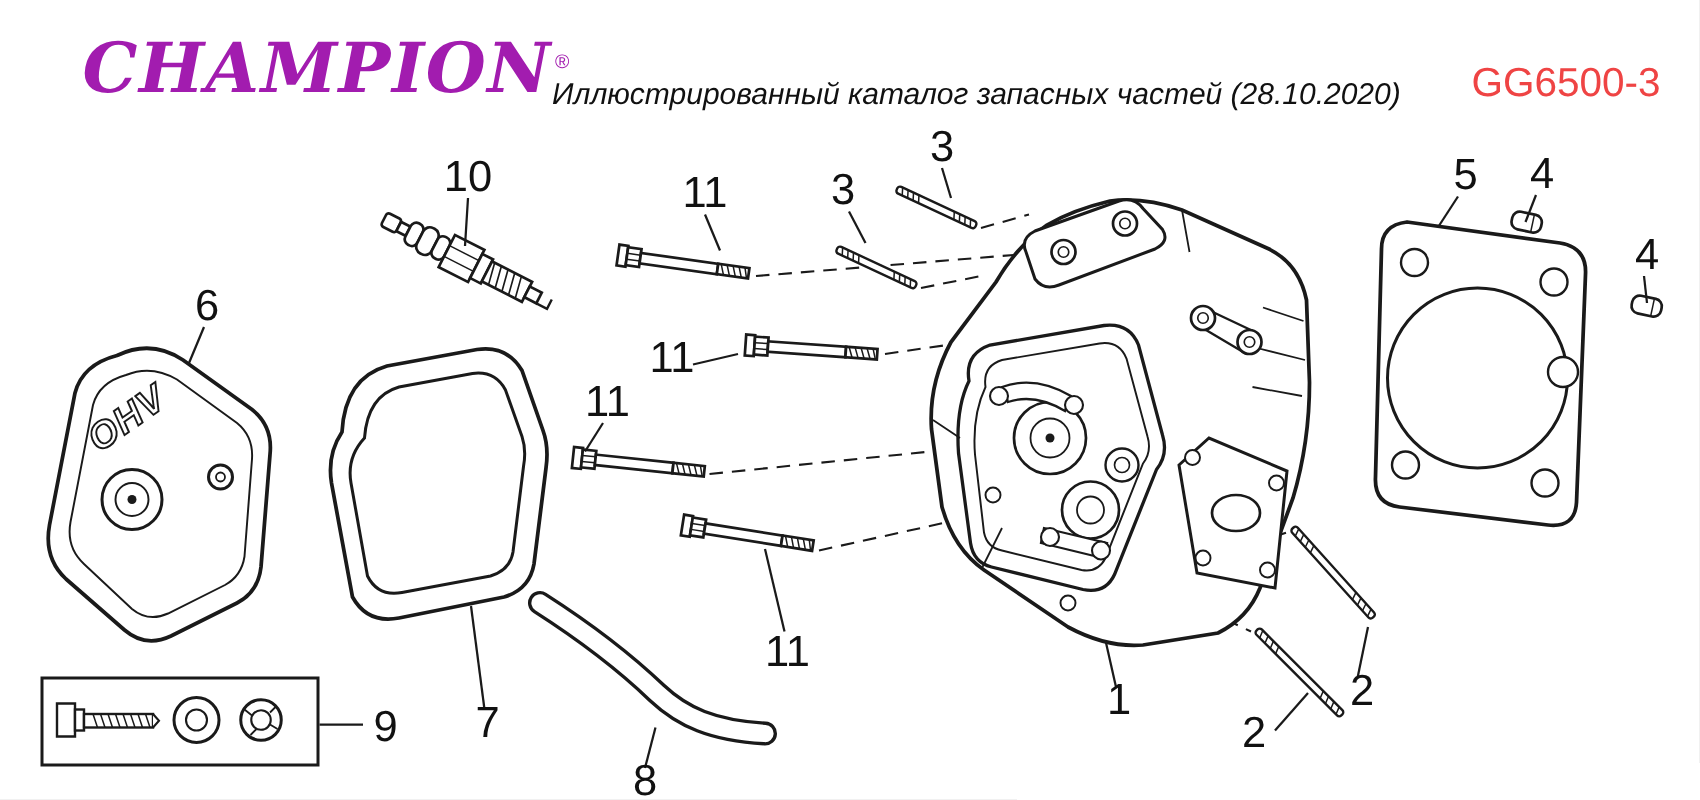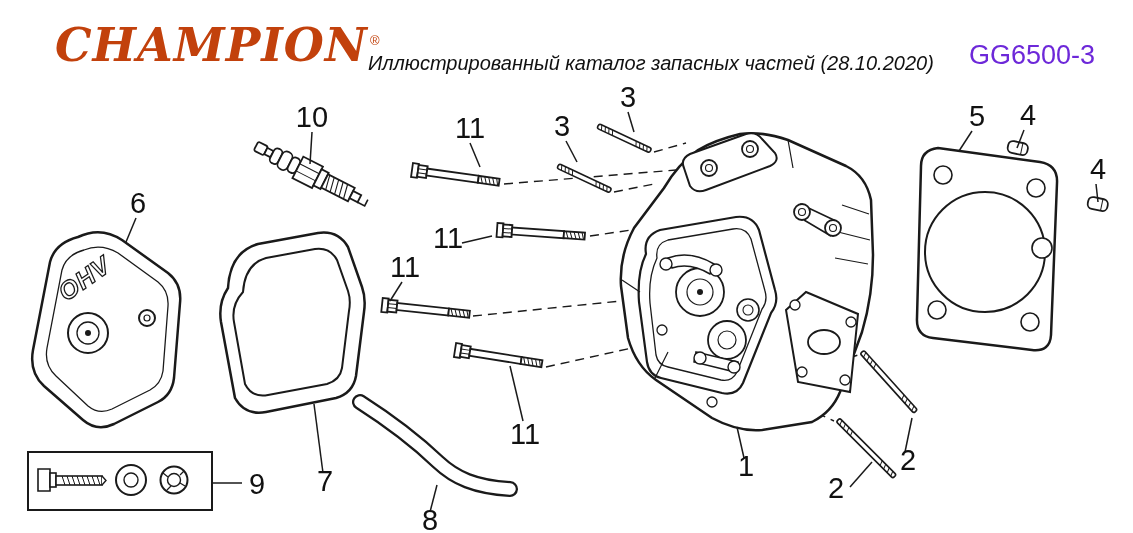--- a/index.html
+++ b/index.html
@@ -8,35 +8,35 @@
     width:1133px;height:533px;
     background:#ffffff;
     font-family:"Liberation Sans",sans-serif;
     overflow:hidden;
     margin:0 auto;
   }
   .logo{
     position:absolute;left:55px;top:18px;
     font-family:"DejaVu Serif",serif;
     font-weight:bold;font-style:italic;
-    font-size:46px;color:#c2410c;letter-spacing:1px;
+    font-size:46px;color:#a21caf;letter-spacing:1px;
     white-space:nowrap;
   }
   .logo .rmark{
     font-family:"Liberation Sans",sans-serif;
     font-style:normal;font-weight:normal;
     font-size:13px;vertical-align:super;margin-left:2px;
   }
   .catalog-title{
     position:absolute;left:368px;top:52px;
     font-size:20px;color:#111;white-space:nowrap;font-style:italic;
   }
   .model-code{
-    position:absolute;right:38px;top:40px;
-    font-size:27px;color:#6d28d9;white-space:nowrap;
+    position:absolute;right:26px;top:40px;
+    font-size:27px;color:#ef4444;white-space:nowrap;
   }
   svg.diagram{position:absolute;left:0;top:0;}
   text.callout{
     font-family:"Liberation Sans",sans-serif;
     font-size:29px;fill:#111;
   }
 </style>
 </head>
 <body>
 

